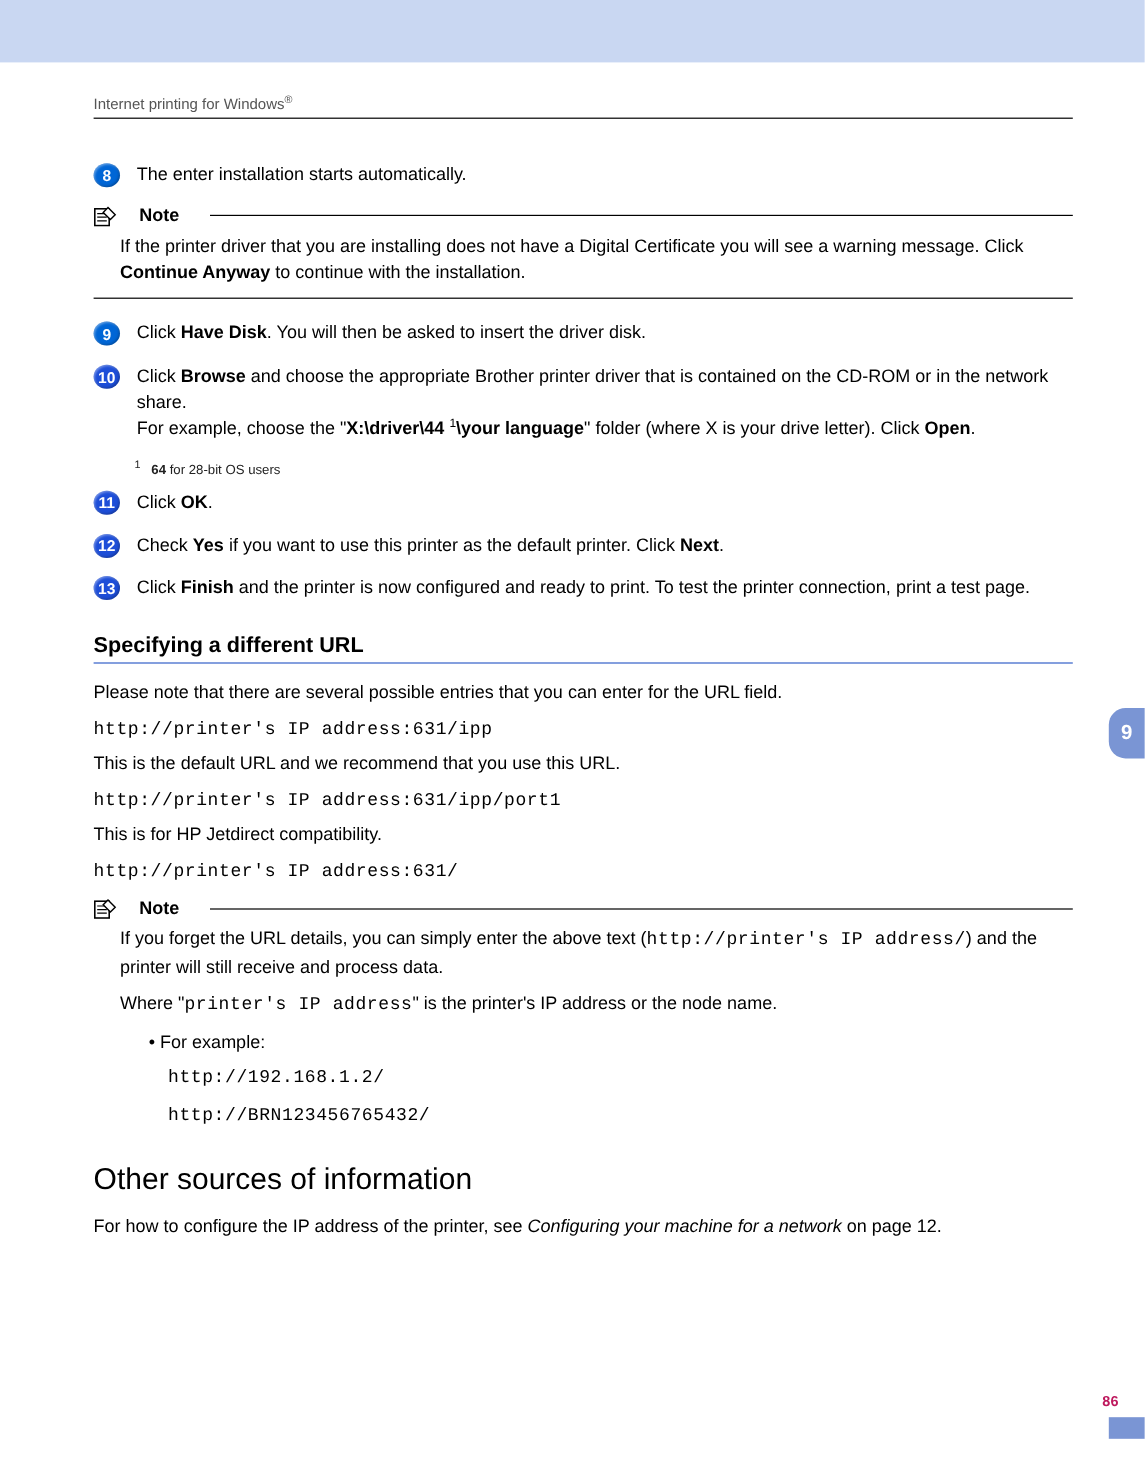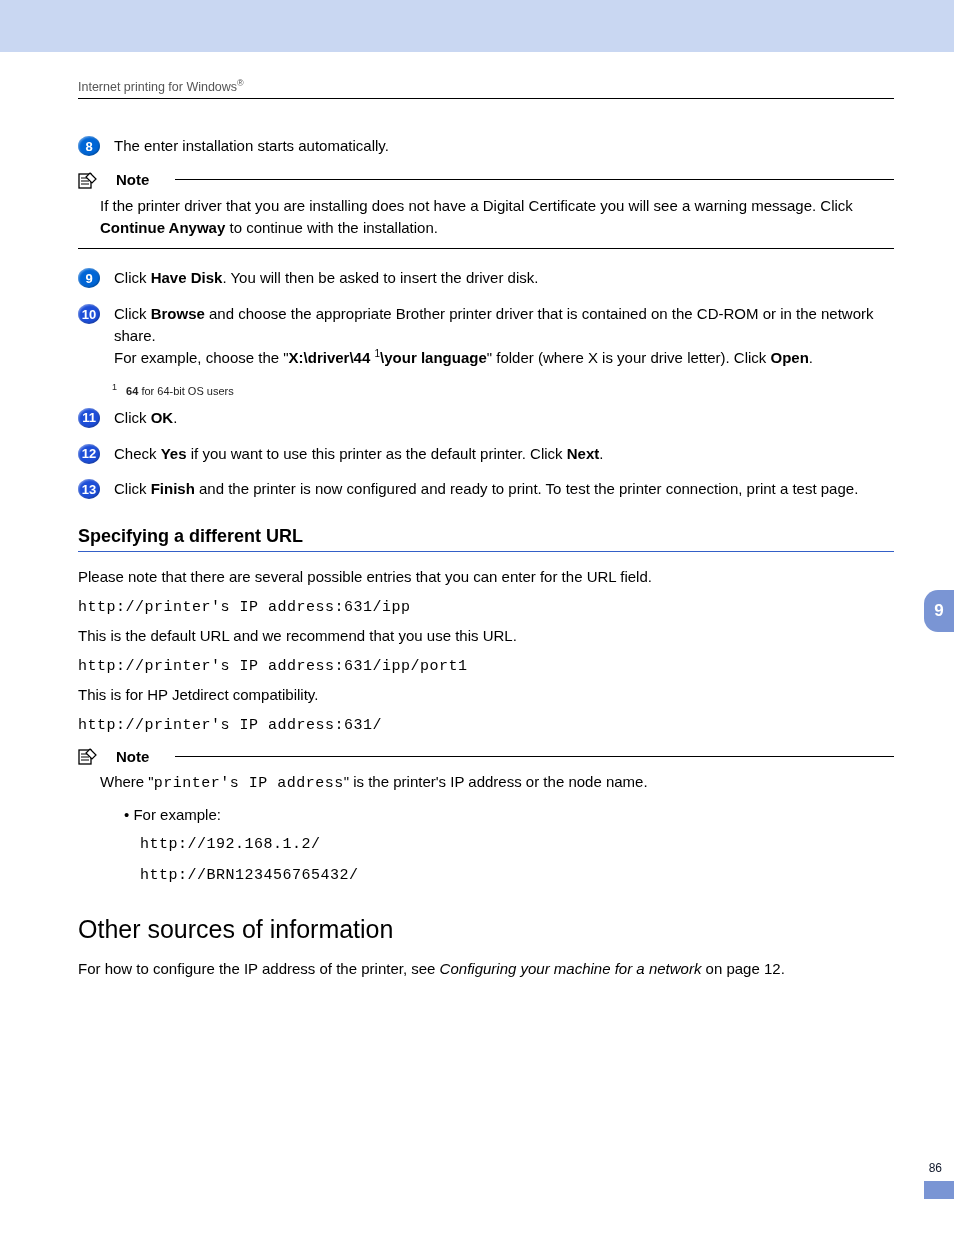--- a/index.html
+++ b/index.html
@@ -65,21 +65,21 @@
     position: absolute; right: 0; top: 590px; width: 30px; height: 42px;
     background: #7a95d4; color: #fff; font-weight: bold;
     display: flex; align-items: center; justify-content: center;
     border-top-left-radius: 14px; border-bottom-left-radius: 14px;
     font-size: 17px;
   }
   .pagenum-wrap {
     position: absolute; right: 0; bottom: 36px; width: 60px;
     display: flex; flex-direction: column; align-items: flex-end;
   }
-  .pagenum { font-size: 12px; font-weight: normal; color: #0f172a; padding-right: 12px; }
+  .pagenum { font-size: 12px; font-weight: bold; color: #be185d; padding-right: 22px; }
   .pagetab { width: 30px; height: 18px; background: #7a95d4; margin-top: 6px; }
 </style>
 </head>
 <body>
 
 <div class="topbar"></div>
 
 <div class="page">
 
   <div class="runhead">
@@ -113,21 +113,21 @@
     <div class="body">Click <b>Have Disk</b>. You will then be asked to insert the driver disk.</div>
   </div>
 
   <div class="step">
     <div class="num orange">10</div>
     <div class="body">Click <b>Browse</b> and choose the appropriate Brother printer driver that is contained on the CD-ROM or in the network share.<br>For example, choose the "<b>X:\driver\44</b> <sup class="supnote">1</sup><b>\your language</b>" folder (where X is your drive letter). Click <b>Open</b>.</div>
   </div>
   <div class="footnote">
     <sup>1</sup>
     <b>64</b>
-    <span> for 64-bit OS users</span>
+    <span> for 28-bit OS users</span>
   </div>
 
   <div class="step">
     <div class="num orange">11</div>
     <div class="body">Click <b>OK</b>.</div>
   </div>
   <div class="step">
     <div class="num orange">12</div>
     <div class="body">Check <b>Yes</b> if you want to use this printer as the default printer. Click <b>Next</b>.</div>
   </div>
@@ -152,20 +152,23 @@
         <line x1="3" y1="7" x2="11" y2="7" stroke="#000"></line>
           <line x1="3" y1="10" x2="11" y2="10" stroke="#000"></line>
           <line x1="3" y1="13" x2="11" y2="13" stroke="#000"></line>
         <path d="M12 2 L18 8 L14 12 L8 6 Z" fill="#fff" stroke="#000" stroke-width="1.2"></path>
       </svg>
       <span>Note</span>
       <div class="rule-after"></div>
     </div>
     <div class="note-body">
       <p class="para">
+        <span>If you forget the URL details, you can simply enter the above text (</span><span class="mono">http://printer's IP address/</span><span>) and the printer will still receive and process data.</span>
+      </p>
+      <p class="para">
         <span>Where "</span><span class="mono">printer's IP address</span><span>" is the printer's IP address or the node name.</span>
       </p>
       <p class="para bullet">For example:</p>
       <p class="para mono subbullet">http://192.168.1.2/</p>
       <p class="para mono subbullet">http://BRN123456765432/</p>
     </div>
   </div>
 
   <h2 class="bighead">Other sources of information</h2>
   <p class="para">

